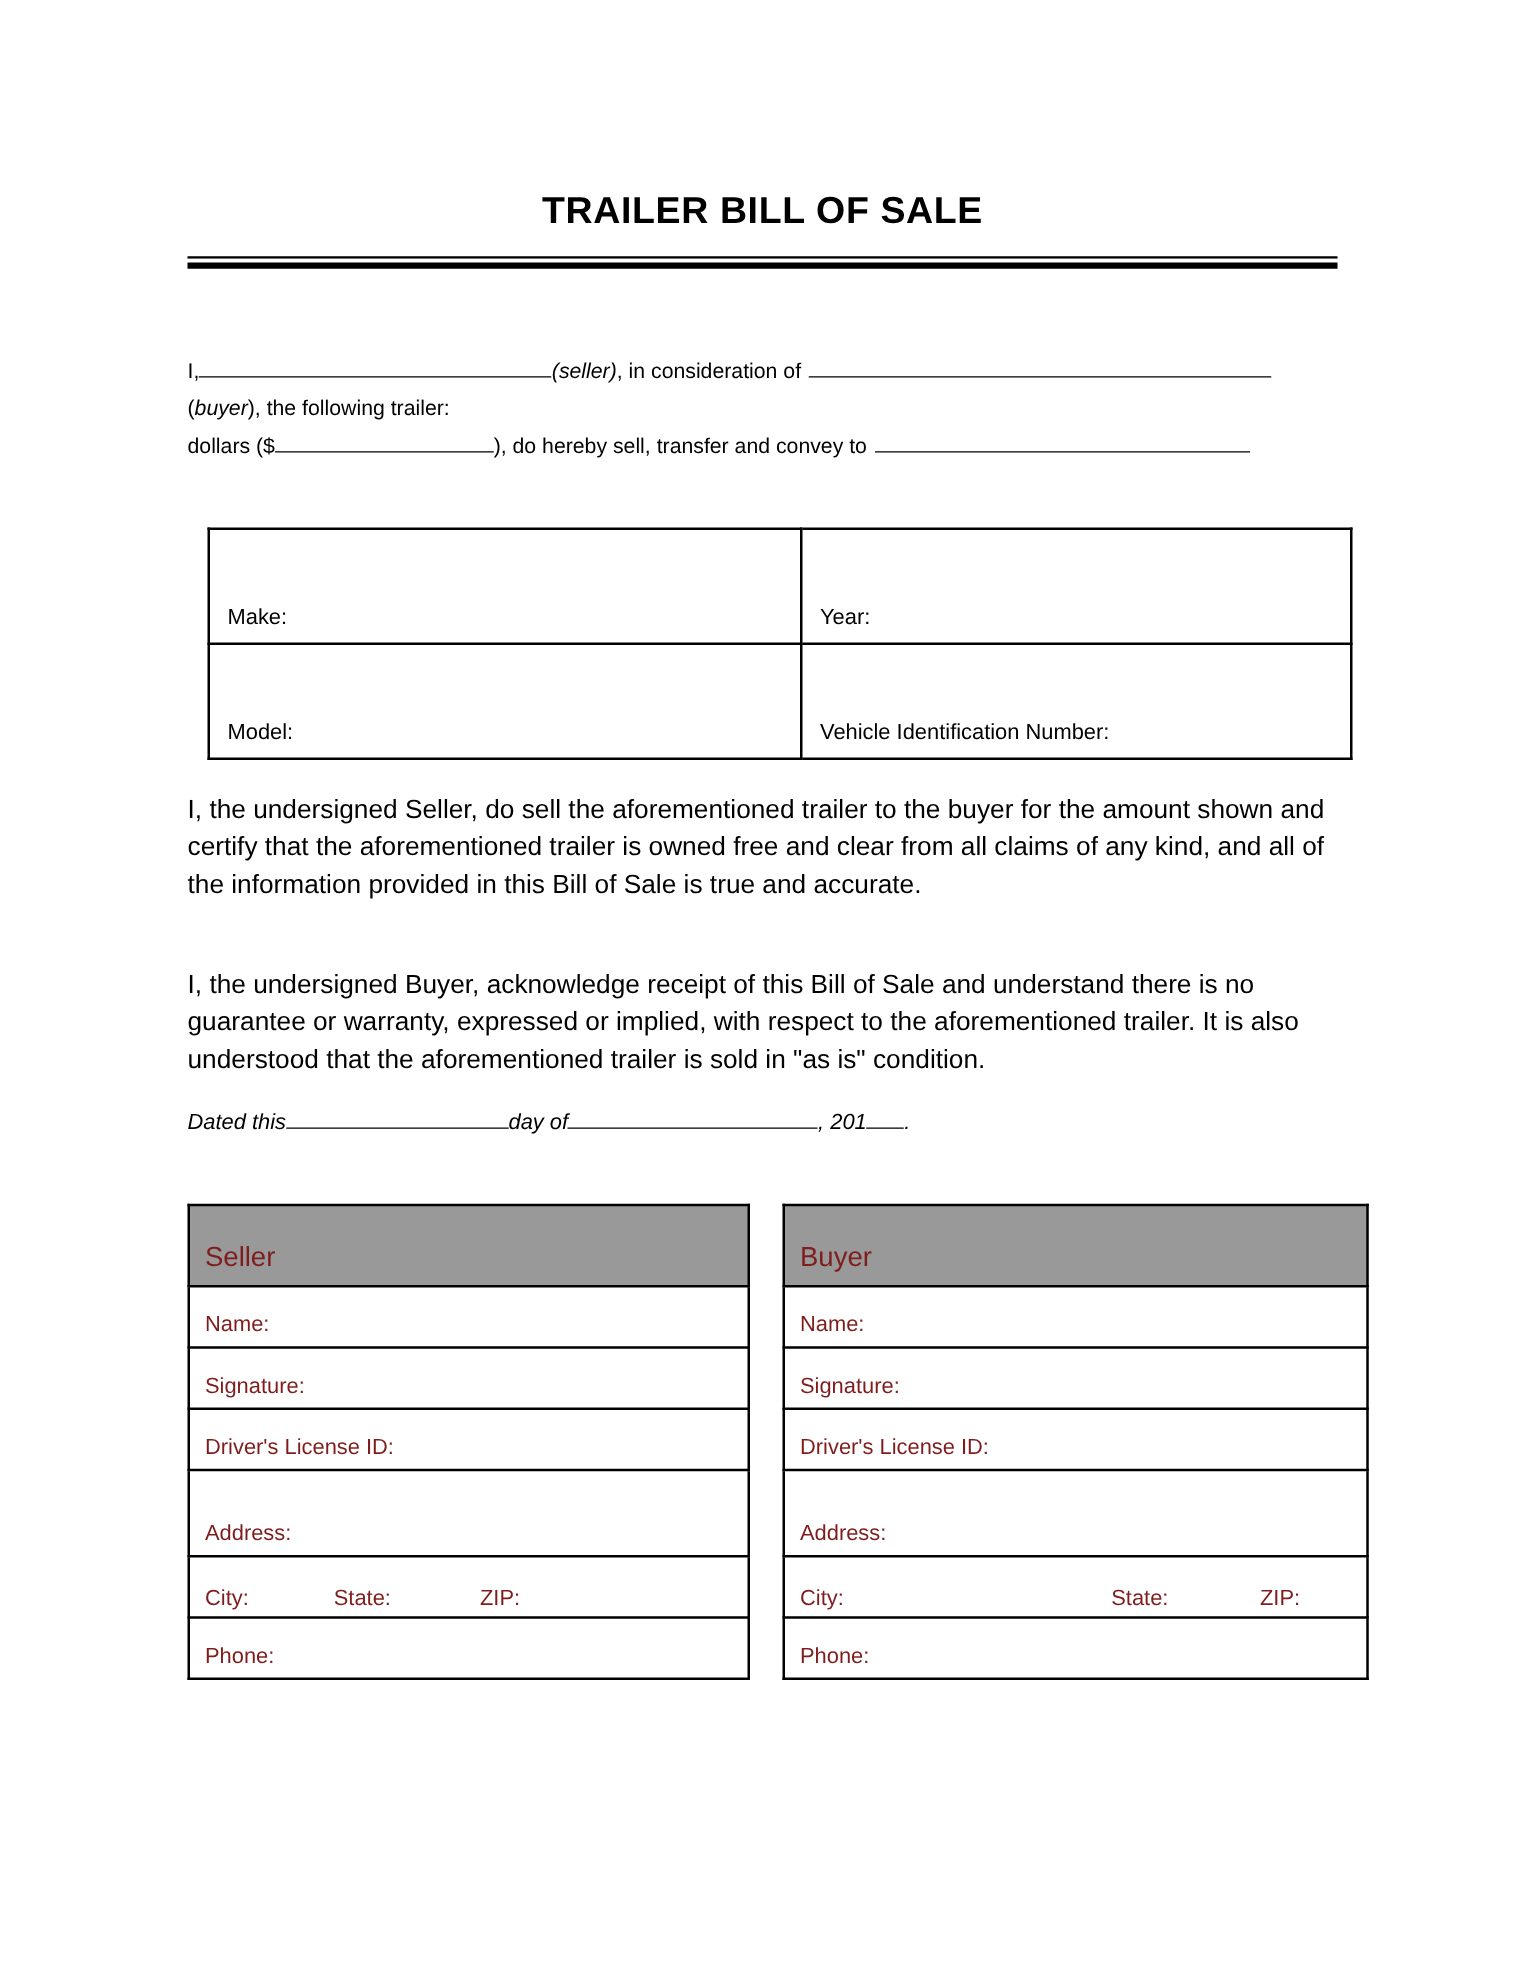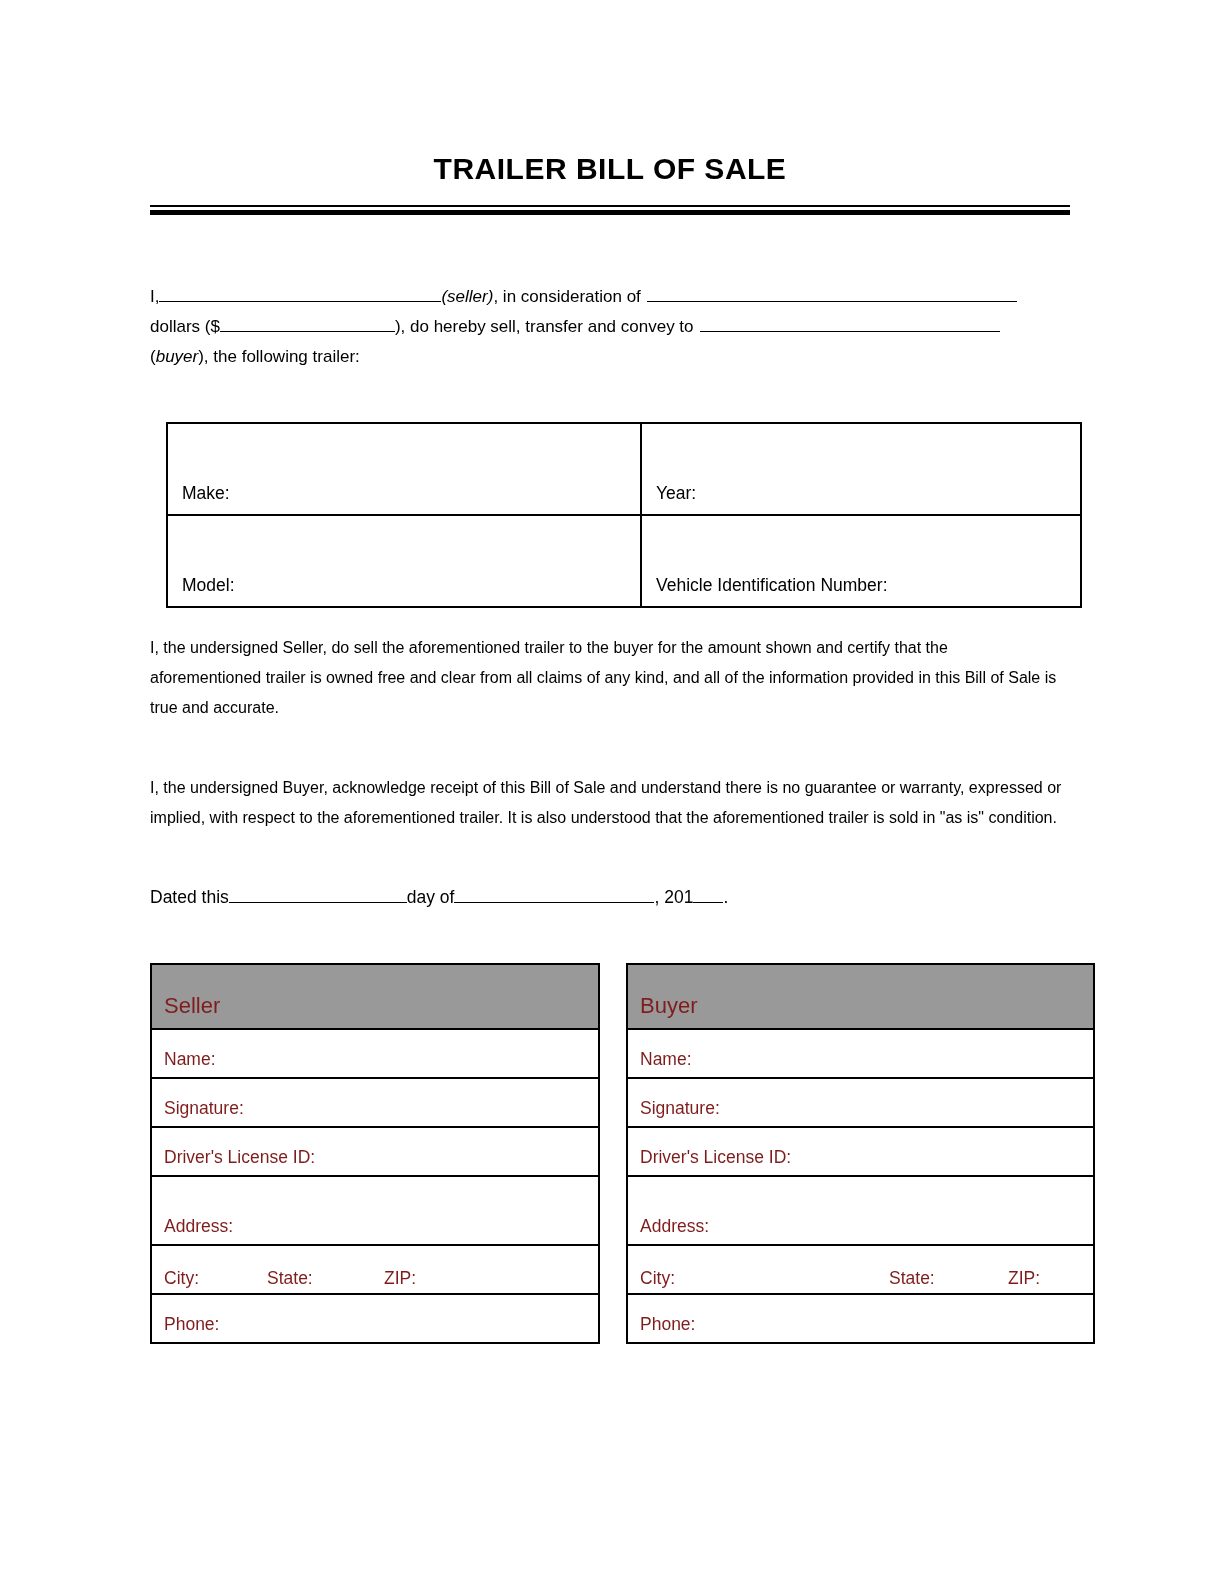--- a/index.html
+++ b/index.html
@@ -99,38 +99,39 @@
     color: #000;
   }
   .veh-table td.col-left { width: 458px; }
 
   
   .body-par {
     position: absolute;
     left: 150px;
     width: 912px;
     font-family: "Liberation Sans", sans-serif;
-    font-size: 16px;
+    font-size: 21px;
     line-height: 30px;
     color: #000;
     text-align: left;
   }
   #par-seller { top: 633px; }
   #par-buyer  { top: 773px; }
 
   
   .dated {
     position: absolute;
     left: 150px;
     top: 883px;
     font-family: "Liberation Sans", sans-serif;
     font-size: 17.5px;
     line-height: 28px;
     white-space: nowrap;
     color: #000;
+    font-style: italic;
   }
 
   
   .party {
     position: absolute;
     border-collapse: collapse;
     table-layout: fixed;
     font-family: "Liberation Sans", sans-serif;
   }
   #party-seller { left: 150px; top: 963px; width: 450px; }
@@ -164,23 +165,23 @@
 
   <div class="rule-wrap">
     <div class="rule-thin"></div>
     <div class="rule-gap"></div>
     <div class="rule-thick"></div>
   </div>
 
   <div class="intro">
     <span class="ln"><span>I,</span><span class="ul" style="width:282px"></span><span class="ital">(seller)</span><span>,  in consideration of</span><span class="ul" style="width:370px;margin-left:6px"></span></span>
 
+    <span class="ln"><span>(</span><span class="ital">buyer</span><span>), the following trailer:</span></span>
+
     <span class="ln"><span>dollars ($</span><span class="ul" style="width:175px"></span><span>), do hereby sell, transfer and convey to</span><span class="ul" style="width:300px;margin-left:6px"></span></span>
-
-    <span class="ln"><span>(</span><span class="ital">buyer</span><span>), the following trailer:</span></span>
   </div>
 
   <table class="veh-table">
     <tbody>
         <tr>
       <td class="col-left">Make:</td>
       <td>Year:</td>
     </tr>
     <tr>
       <td class="col-left">Model:</td>

